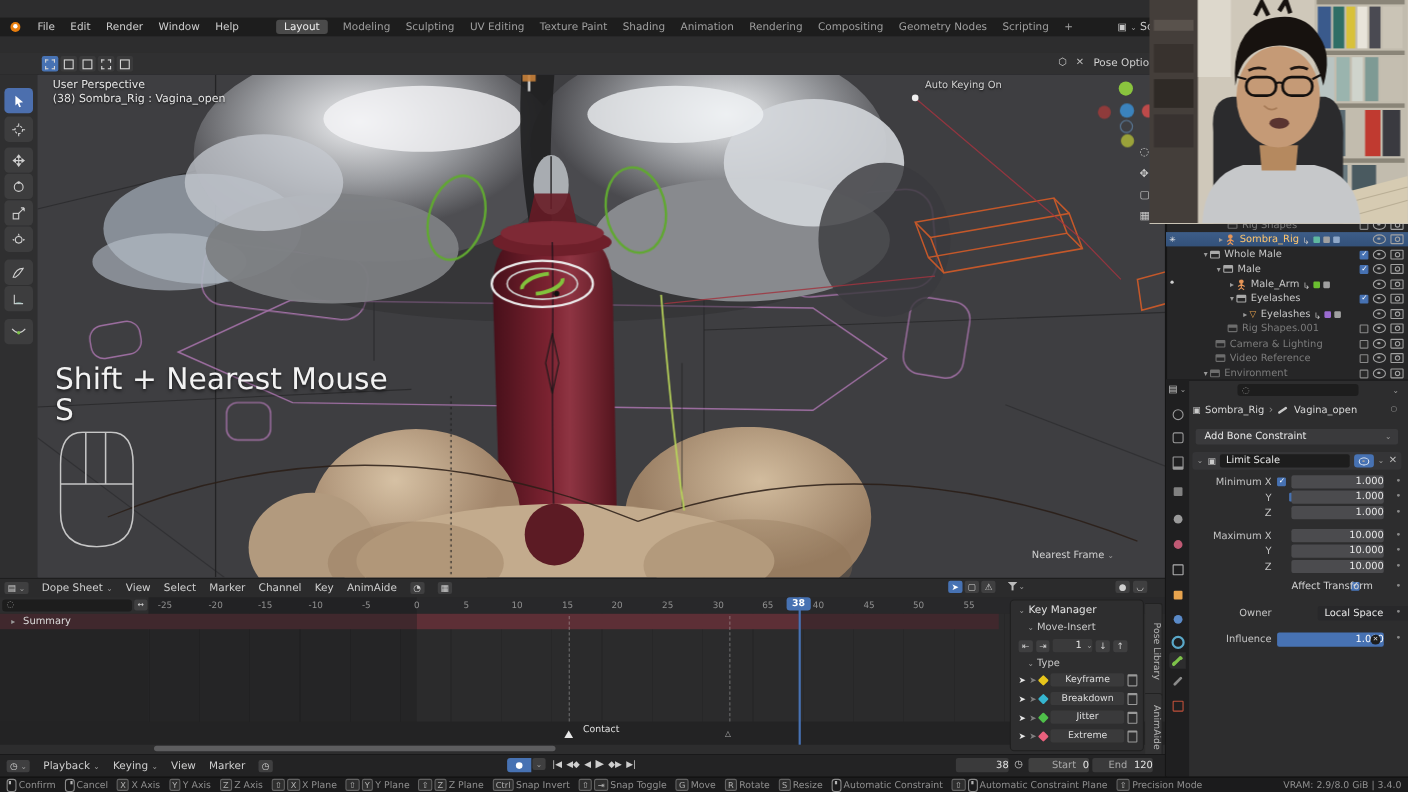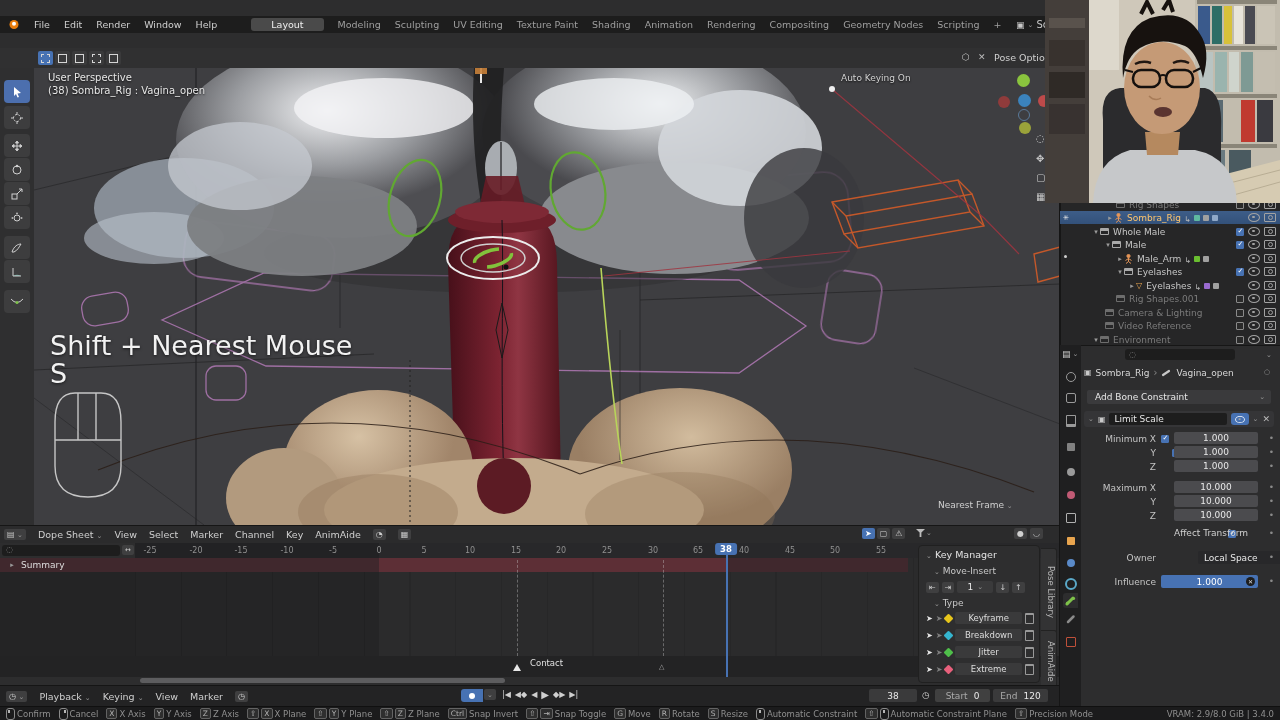--- a/index.html
+++ b/index.html
@@ -7,21 +7,21 @@
         font-family:"DejaVu Sans","Liberation Sans",sans-serif;color:#c8c8c8;font-size:10px;
         -webkit-font-smoothing:antialiased;cursor:default}
   .abs{position:absolute}
   .row{display:flex;align-items:center}
   
   #titlebar{left:0;top:0;width:1280px;height:16px;background:#0e0e0e;display:flex;align-items:center;gap:5px;padding-left:6px;box-sizing:border-box}
   #titlebar span{font-size:8.5px;color:#b4b4b4}
   #menubar{left:0;top:16px;width:1280px;height:17px;background:#1d1d1d;display:flex;align-items:center;gap:14px;padding-left:8px;box-sizing:border-box}
   #menubar .m{font-size:9.5px;color:#cfcfcf}
   #menubar .ws{font-size:9.5px;color:#9f9f9f}
-  #menubar .ws.act{background:#4a4a4a;color:#efefef;border-radius:3px;padding:1px 20px}
+  #menubar .ws.act{background:#4a4a4a;color:#efefef;border-radius:3px;padding:1px 7px}
   #modalbar{left:0;top:33px;width:1060px;height:15px;background:#252526;border-bottom:1px solid #1a1a1a;display:flex;align-items:center;padding-left:8px;box-sizing:border-box}
   #modalbar span{font-size:9px;color:#e2e2e2;letter-spacing:.2px}
   #toolset{left:0;top:48px;width:1060px;height:20px;background:#303031;border-bottom:1px solid #1a1a1a}
   .selmode{position:absolute;top:3px;width:15px;height:14px;background:#3a3a3b;border-radius:2px;display:flex;align-items:center;justify-content:center}
   .selmode.act{background:#4772b3}
   .selmode i{display:block;width:7px;height:7px;border:1px dashed #d5d5d5}
   .selmode i.s{border-style:solid}
   
   #viewport{left:34px;top:68px;width:1026px;height:457px;background:#3e3e41;overflow:hidden}
   #toolbar{left:0;top:68px;width:34px;height:457px;background:#2f2f30;border-right:1px solid #232323}
@@ -46,21 +46,21 @@
   .cb{display:inline-block;width:8px;height:8px;border:1px solid #8a8a8a;border-radius:1px;background:#2a2a2a;box-sizing:border-box}
   .cb.ck{background:#4772b3;border-color:#4772b3;position:relative}
   .cb.ck::after{content:"✓";position:absolute;left:0.5px;top:-2px;font-size:7px;color:#fff}
   .mini{display:inline-block;width:6px;height:6px;border-radius:1px;margin-left:3px}
   
   #props{left:1060px;top:345px;width:220px;height:361px;background:#2d2d2e;border-left:1px solid #161616;border-top:1px solid #161616}
   #ptabs{left:1060px;top:345px;width:21px;height:361px;background:#1f1f20}
   .ptab{position:absolute;left:1063px;width:15px;height:15px;display:flex;align-items:center;justify-content:center}
   .pt-sq{width:8px;height:8px;border-radius:1px}
   .pt-ci{width:8px;height:8px;border-radius:50%}
-  .field{background:#4b4b4e;border-radius:2px;color:#e8e8e8;font-size:9px;display:flex;align-items:center;justify-content:center}
+  .field{background:#4b4b4e;border-radius:2px;color:#e8e8e8;font-size:9px;display:flex;align-items:center;justify-content:flex-end}
   .plabel{position:absolute;font-size:9px;color:#c3c3c3;text-align:right}
   .pdot{position:absolute;color:#8a8a8a;font-size:9px;right:6px}
   
   #dshead{left:0;top:525px;width:1060px;height:18px;background:#2b2b2c;border-top:1px solid #161616;display:flex;align-items:center;gap:12px;padding-left:4px;box-sizing:border-box}
   #dshead .m{font-size:9.5px;color:#cfcfcf}
   .hchip{background:#3f3f40;border-radius:2px;padding:1px 3px;font-size:8px;color:#cfcfcf}
   #ruler{left:135px;top:543px;width:925px;height:15px;background:#28282a}
   .tick{position:absolute;top:546px;transform:translateX(-50%);font-size:8px;color:#909090}
   #channels{left:135px;top:558px;width:925px;height:118px;background:#2b2b2c;
     background-image:repeating-linear-gradient(90deg,rgba(0,0,0,.10) 0 1px,transparent 1px 45.75px)}

